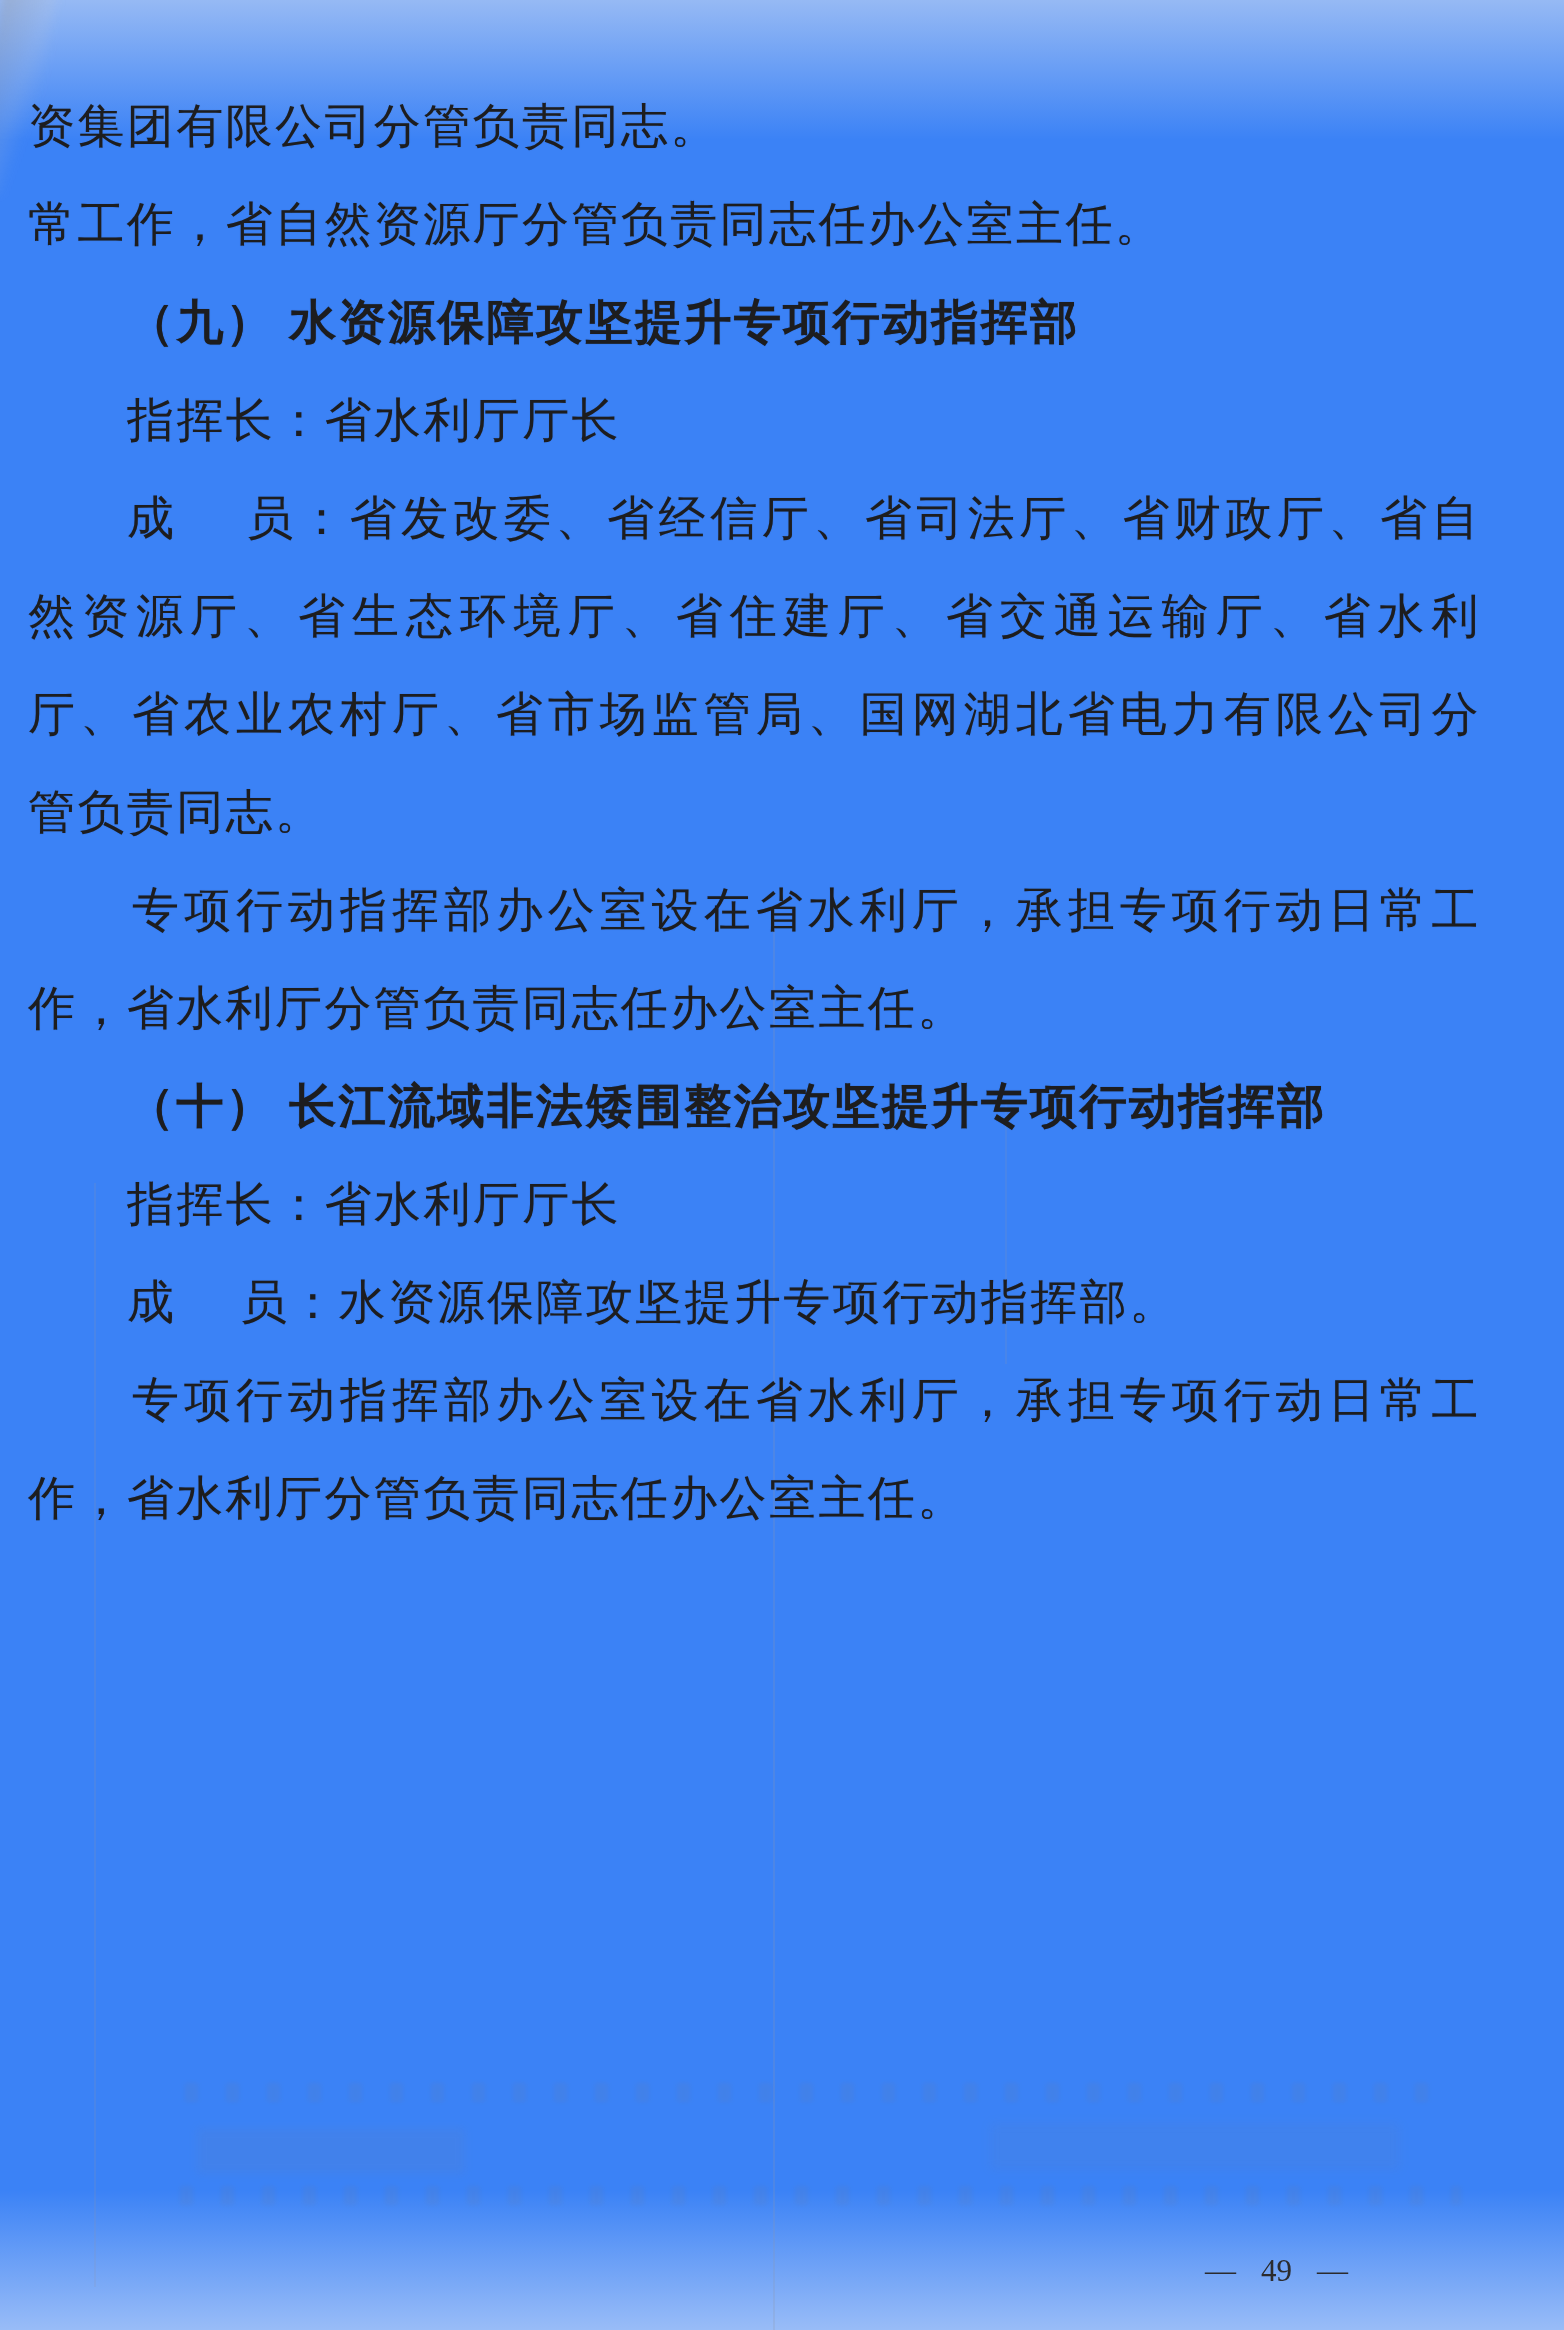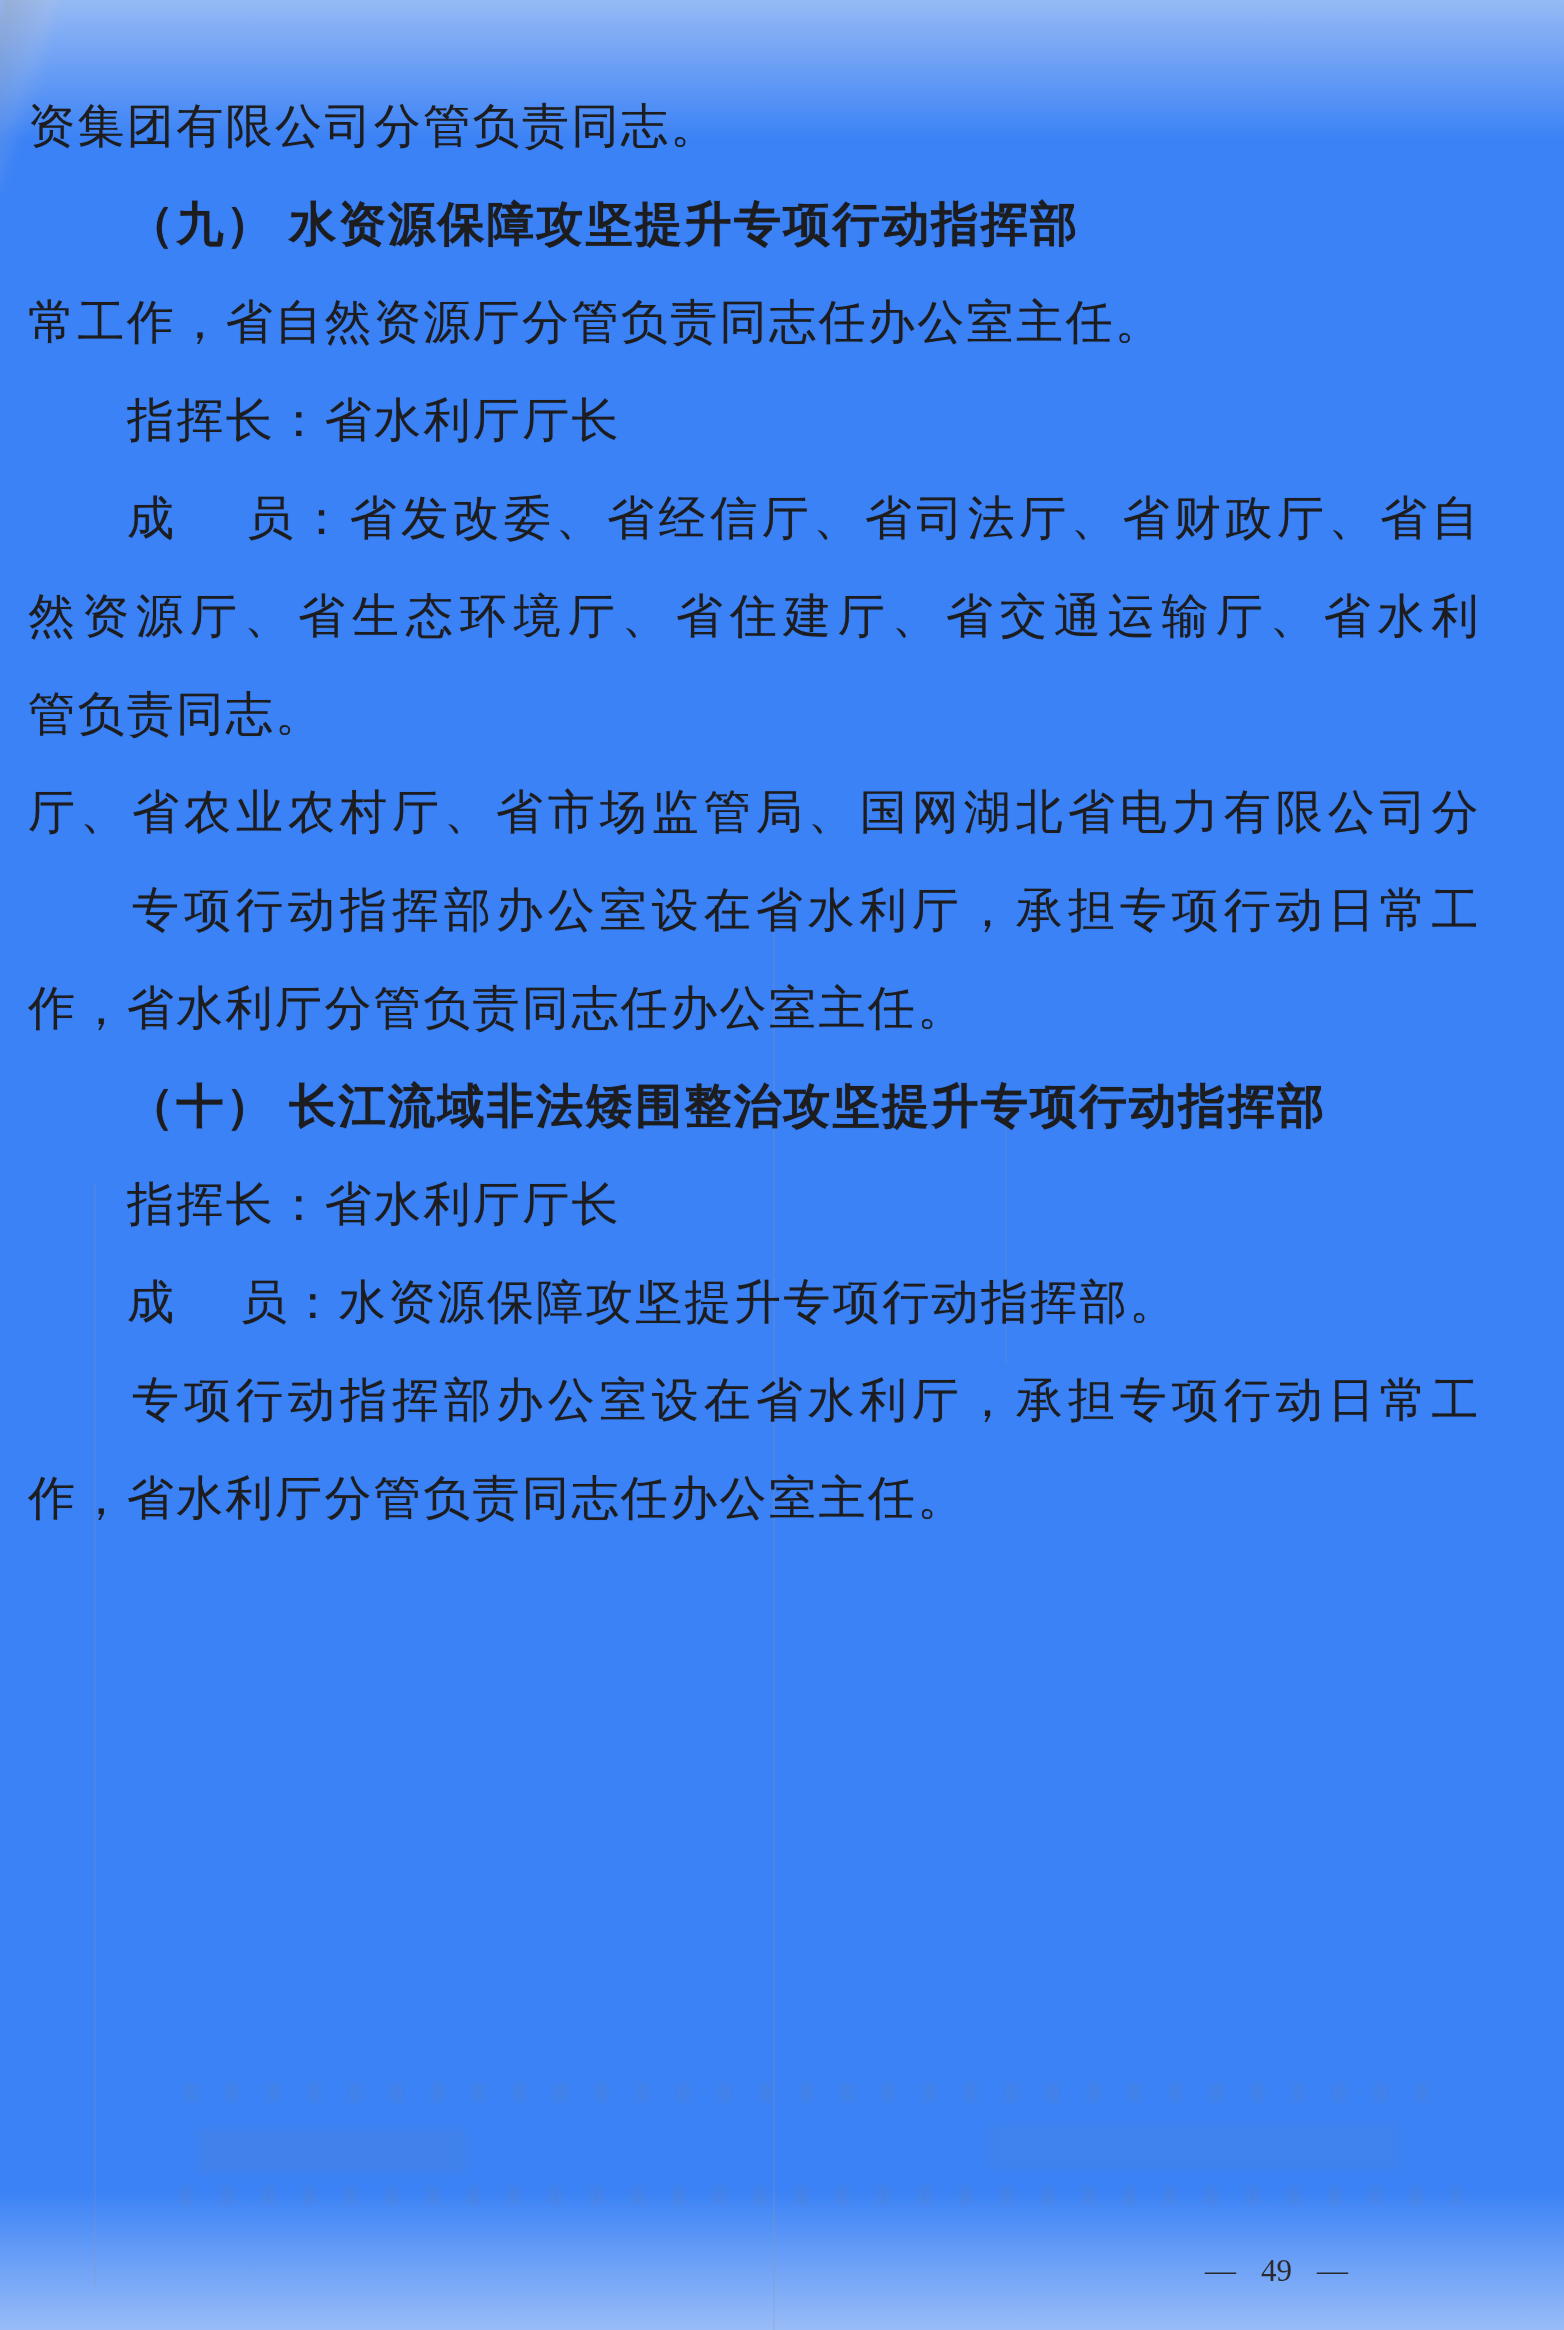--- a/index.html
+++ b/index.html
@@ -111,27 +111,27 @@
 
   <div class="paper-tint"></div>
 
   <div class="wedge-top-left"></div>
   <div class="streak s1"></div>
   <div class="streak s2"></div>
   <div class="streak s3"></div>
 
   <div class="text-block">
       <div class="line">资集团有限公司分管负责同志。</div>
+      <div class="line">常工作，省自然资源厅分管负责同志任办公室主任。</div>
       <div class="line heading">（九） 水资源保障攻坚提升专项行动指挥部</div>
-      <div class="line">常工作，省自然资源厅分管负责同志任办公室主任。</div>
       <div class="line indent">指挥长：省水利厅厅长</div>
       <div class="line indent justify">成　 员：省发改委、省经信厅、省司法厅、省财政厅、省自</div>
       <div class="line justify">然资源厅、省生态环境厅、省住建厅、省交通运输厅、省水利</div>
+      <div class="line justify">厅、省农业农村厅、省市场监管局、国网湖北省电力有限公司分</div>
       <div class="line">管负责同志。</div>
-      <div class="line justify">厅、省农业农村厅、省市场监管局、国网湖北省电力有限公司分</div>
       <div class="line justify">　　专项行动指挥部办公室设在省水利厅，承担专项行动日常工</div>
       <div class="line">作，省水利厅分管负责同志任办公室主任。</div>
       <div class="line heading">（十） 长江流域非法矮围整治攻坚提升专项行动指挥部</div>
       <div class="line indent">指挥长：省水利厅厅长</div>
       <div class="line indent">成　 员：水资源保障攻坚提升专项行动指挥部。</div>
       <div class="line justify">　　专项行动指挥部办公室设在省水利厅，承担专项行动日常工</div>
       <div class="line">作，省水利厅分管负责同志任办公室主任。</div>
     </div>
 
   <div class="ghost row g1"></div>

